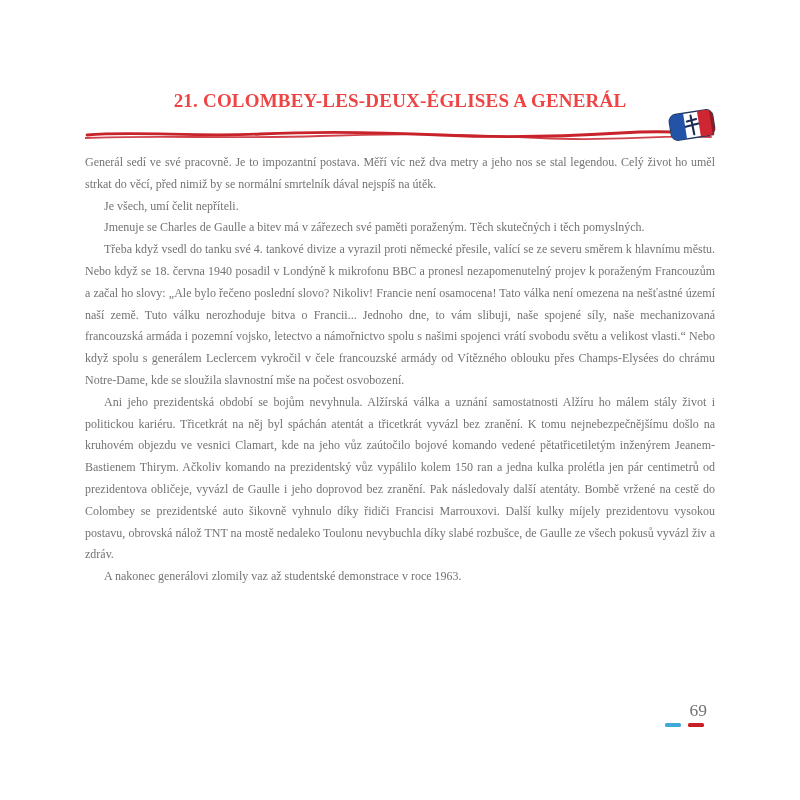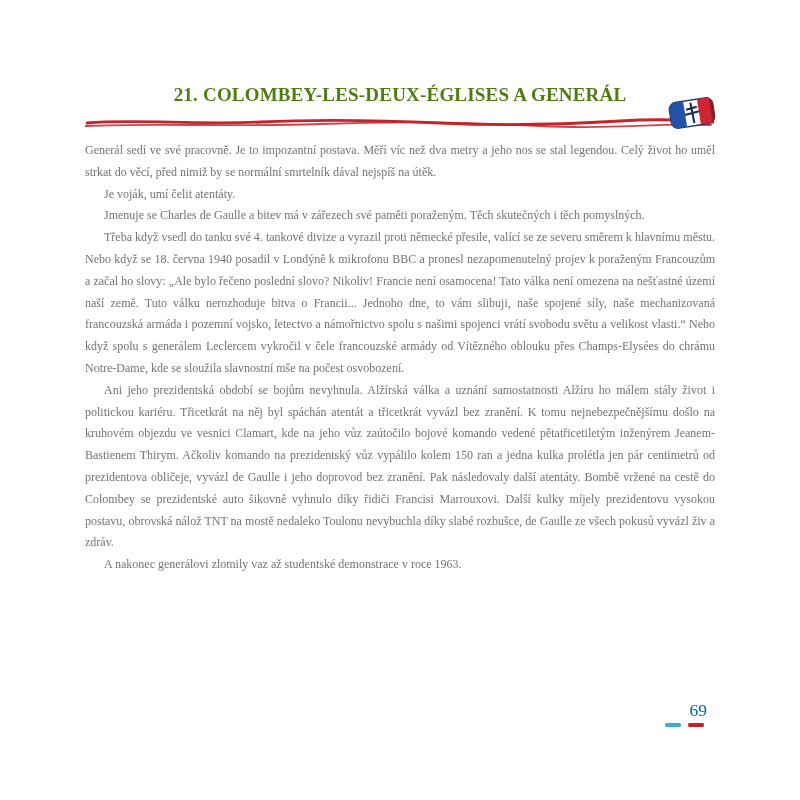--- a/index.html
+++ b/index.html
@@ -2,39 +2,39 @@
 <html><head>
 <meta charset="utf-8">
 <style>
   html,body{margin:0;padding:0;background:#ffffff;}
   .page{
     position:relative;width:800px;height:800px;background:#ffffff;
     font-family:"Liberation Serif", serif;overflow:hidden;
   }
   .content{position:absolute;left:85px;top:74px;width:630px;}
   .chapter-title{
-    margin:10px;text-align:center;
-    color:#4d7c0f;font-size:19px;font-weight:bold;letter-spacing:0.2px;
+    margin:16px;text-align:center;
+    color:#ef4444;font-size:19px;font-weight:bold;letter-spacing:0.2px;
     font-family:"Liberation Serif", serif;white-space:nowrap;
   }
   .rule-wrap{position:relative;height:13px;margin-top:0px;}
   .rule-svg{display:block;position:absolute;left:0;top:0;}
   .flag{position:absolute;right:-4px;top:-25px;}
   .body-text{
     margin-top:11px;font-size:12px;line-height:21.8px;color:#737373;
     text-align:justify;
   }
   .body-text p{margin:0;padding:0;}
   .body-text p.indented{text-indent:19px;}
   .footer{
     position:absolute;right:93px;top:701px;
     display:flex;flex-direction:column;align-items:flex-end;
   }
   .page-number{
-    font-size:17.5px;color:#0369a1;line-height:1.1;
+    font-size:17.5px;color:#737373;line-height:1.1;
     font-family:"Liberation Serif", serif;
   }
   .dashes{display:flex;gap:7px;margin-top:3px;margin-right:3px;}
   .dash{width:16px;height:3.5px;border-radius:1.5px;}
   .dash-blue{background:#41a9d9;}
   .dash-red{background:#c92127;}
 </style>
 </head>
 <body>
 
@@ -61,21 +61,21 @@
             <rect x="34" y="9" width="15" height="26" fill="#cf2633"></rect>
             <rect x="46" y="9" width="3" height="26" fill="#8e1b22"></rect>
           </g>
           <path d="M27,12.5 L27.8,31.5 M22.5,17.8 L32,16.8 M20.5,22.8 L33.5,21.6" stroke="#1d2b52" stroke-width="2.1" stroke-linecap="round" fill="none"></path>
         </g>
       </svg>
     </div>
 
     <div class="body-text">
       <p>Generál sedí ve své pracovně. Je to impozantní postava. Měří víc než dva metry a jeho nos se stal legendou. Celý život ho uměl strkat do věcí, před nimiž by se normální smrtelník dával nejspíš na útěk.</p>
-      <p class="indented">Je voják, umí čelit atentáty.</p>
+      <p class="indented">Je všech, umí čelit nepříteli.</p>
       <p class="indented">Jmenuje se Charles de Gaulle a bitev má v zářezech své paměti poraženým. Těch skutečných i těch pomyslných.</p>
       <p class="indented">Třeba když vsedl do tanku své 4. tankové divize a vyrazil proti německé přesile, valící se ze severu směrem k hlavnímu městu. Nebo když se 18. června 1940 posadil v Londýně k mikrofonu BBC a pronesl nezapomenutelný projev k poraženým Francouzům a začal ho slovy: „Ale bylo řečeno poslední slovo? Nikoliv! Francie není osamocena! Tato válka není omezena na nešťastné území naší země. Tuto válku nerozhoduje bitva o Francii... Jednoho dne, to vám slibuji, naše spojené síly, naše mechanizovaná francouzská armáda i pozemní vojsko, letectvo a námořnictvo spolu s našimi spojenci vrátí svobodu světu a velikost vlasti.“ Nebo když spolu s generálem Leclercem vykročil v čele francouzské armády od Vítězného oblouku přes Champs-Elysées do chrámu Notre-Dame, kde se sloužila slavnostní mše na počest osvobození.</p>
       <p class="indented">Ani jeho prezidentská období se bojům nevyhnula. Alžírská válka a uznání samostatnosti Alžíru ho málem stály život i politickou kariéru. Třicetkrát na něj byl spáchán atentát a třicetkrát vyvázl bez zranění. K tomu nejnebezpečnějšímu došlo na kruhovém objezdu ve vesnici Clamart, kde na jeho vůz zaútočilo bojové komando vedené pětatřicetiletým inženýrem Jeanem-Bastienem Thirym. Ačkoliv komando na prezidentský vůz vypálilo kolem 150 ran a jedna kulka prolétla jen pár centimetrů od prezidentova obličeje, vyvázl de Gaulle i jeho doprovod bez zranění. Pak následovaly další atentáty. Bombě vržené na cestě do Colombey se prezidentské auto šikovně vyhnulo díky řidiči Francisi Marrouxovi. Další kulky míjely prezidentovu vysokou postavu, obrovská nálož TNT na mostě nedaleko Toulonu nevybuchla díky slabé rozbušce, de Gaulle ze všech pokusů vyvázl živ a zdráv.</p>
       <p class="indented">A nakonec generálovi zlomily vaz až studentské demonstrace v roce 1963.</p>
     </div>
   </div>
 
   <div class="footer">
     <span class="page-number">69</span>
     <div class="dashes">

